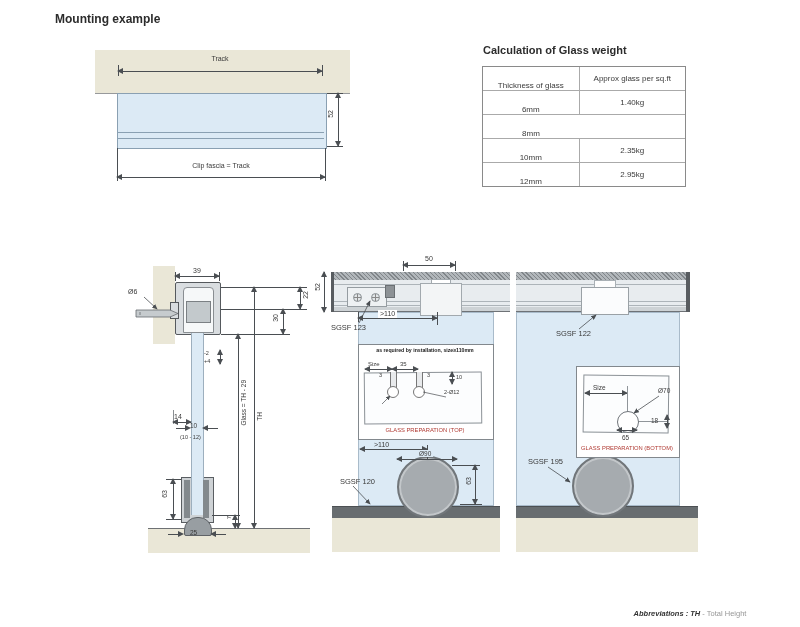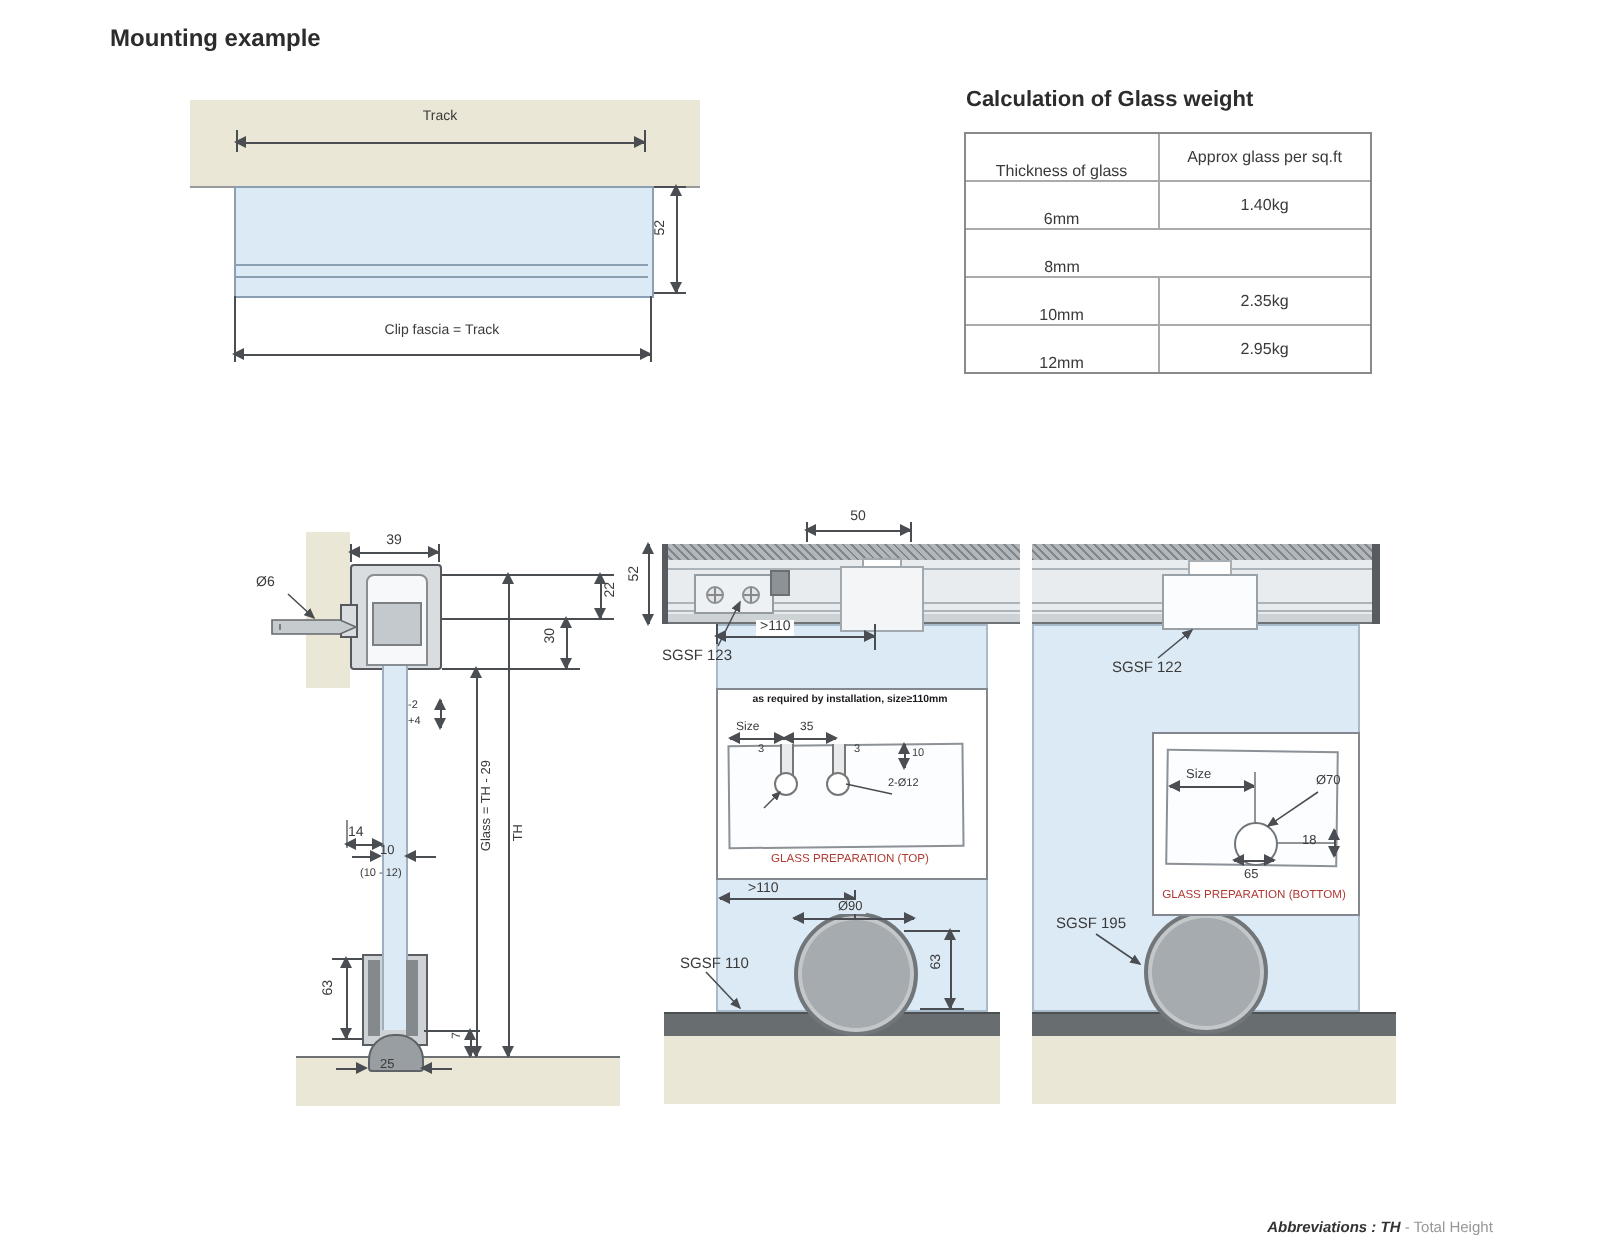--- a/index.html
+++ b/index.html
@@ -218,21 +218,21 @@
     <div class="dimh" style="left:360px;top:449px;width:67px;"></div>
     <div class="vl" style="left:427px;top:445px;height:14px;"></div>
     <div class="lbl" style="left:372px;top:441px;background:#dceaf5;padding:0 2px;">&gt;110</div>
     <div class="dimh" style="left:397px;top:459px;width:60px;"></div>
     <div class="lbl" style="left:417px;top:450px;font-size:6.5px;background:#dceaf5;padding:0 2px;">Ø90</div>
     <div class="roller" style="left:397px;top:456px;"></div>
     <div class="hl" style="left:452px;top:465px;width:28px;"></div>
     <div class="hl" style="left:460px;top:504px;width:22px;"></div>
     <div class="dimv" style="left:475px;top:465px;height:39px;"></div>
     <div class="lbl vtext" style="left:465px;top:477px;">63</div>
-    <div class="lbl" style="left:340px;top:478px;font-size:7.5px;">SGSF 110</div>
+    <div class="lbl" style="left:340px;top:478px;font-size:7.5px;">SGSF 120</div>
     <div class="abs floorstrip" style="left:332px;top:506px;width:168px;height:11px;"></div>
     <div class="abs beige" style="left:332px;top:517px;width:168px;height:35px;z-index:2;"></div>
   </div>
 
   <div>
     <div class="tband" style="left:516px;top:272px;width:174px;">
       <div class="top"></div>
       <div class="body"></div>
       <div class="l1" style="top:12px;"></div>
         <div class="l1" style="top:29px;"></div>

